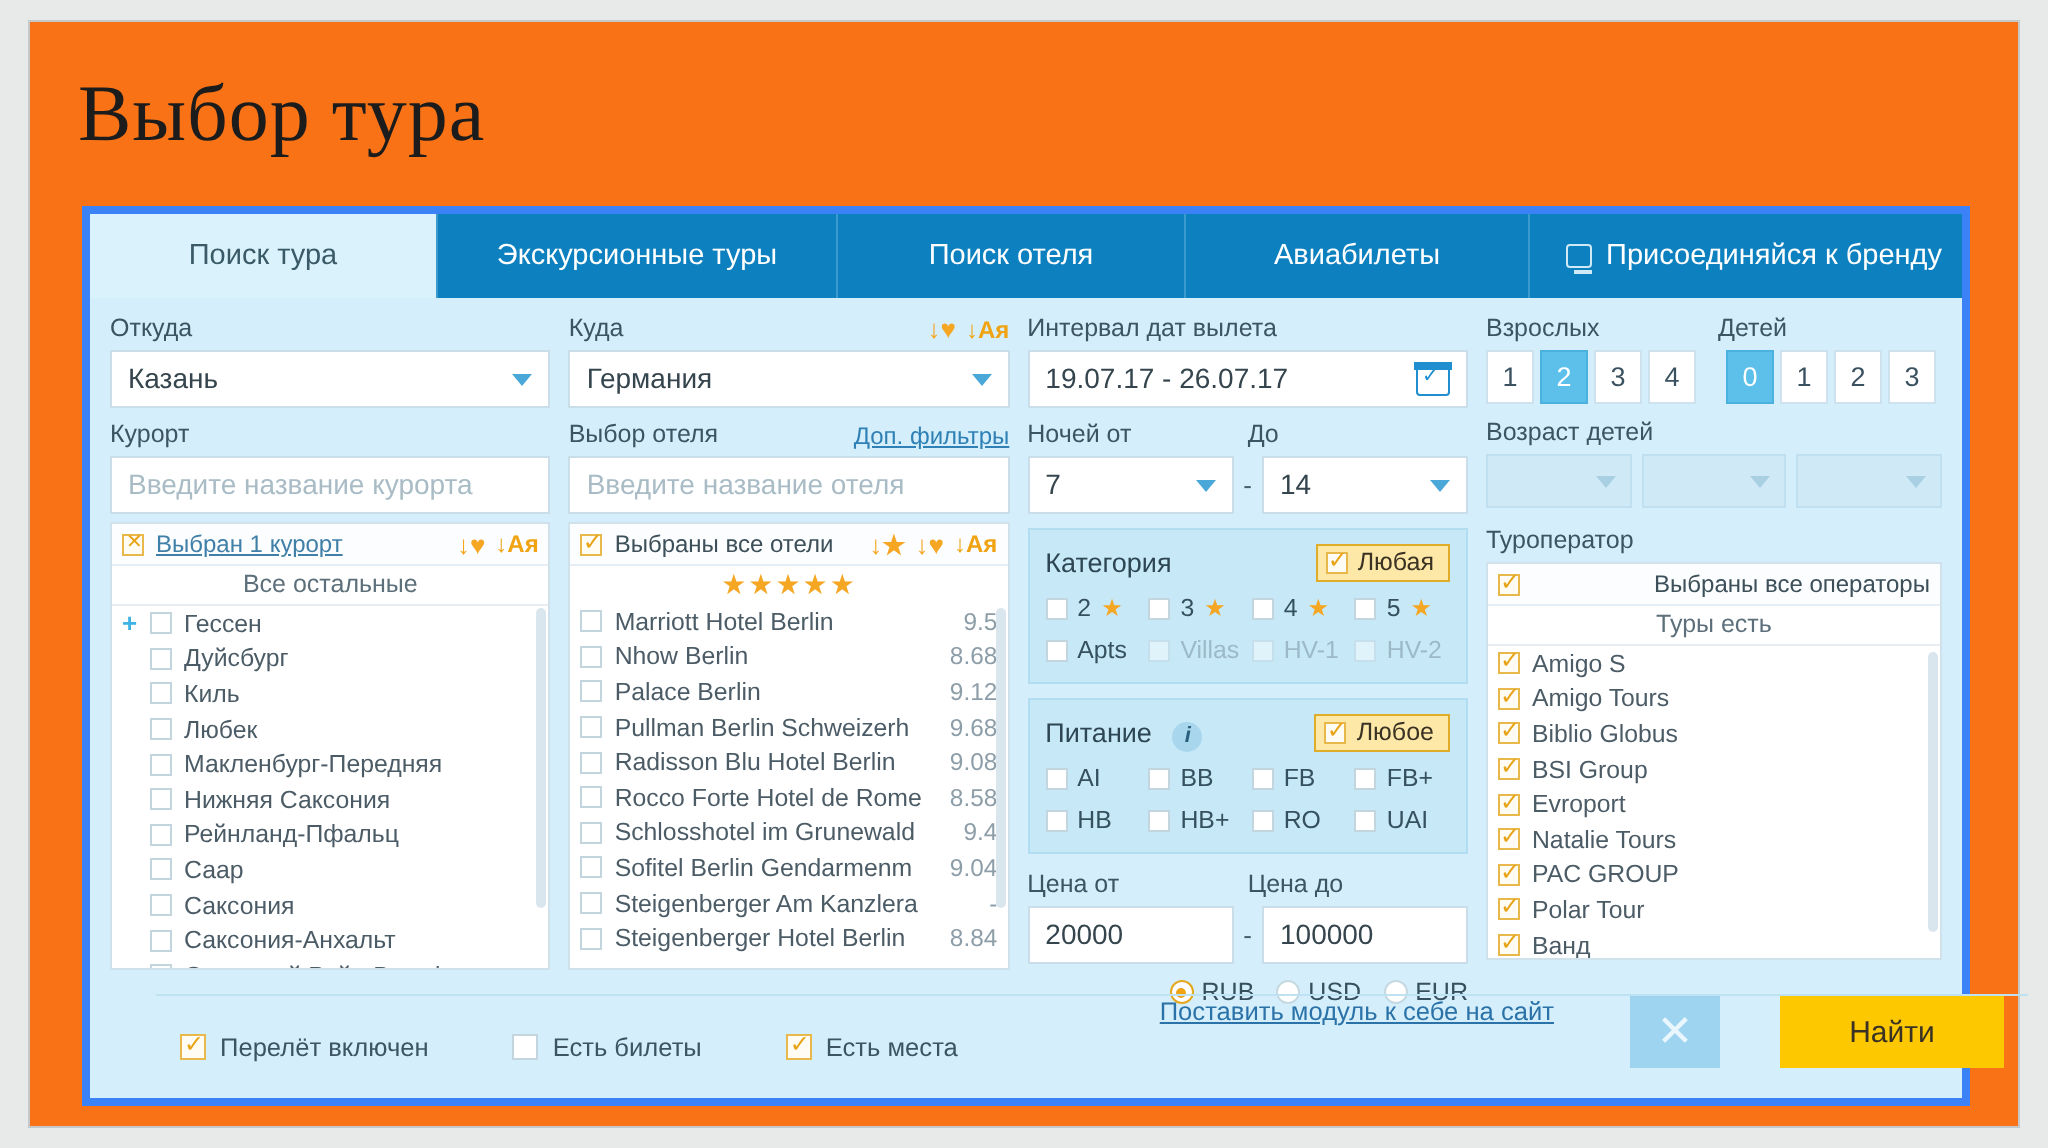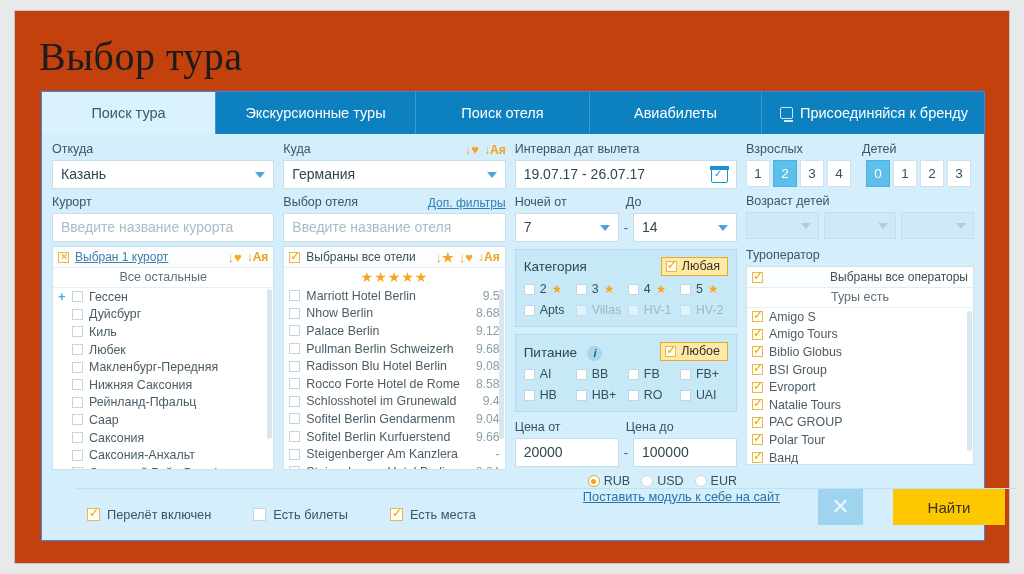--- a/index.html
+++ b/index.html
@@ -5,33 +5,33 @@
   * { box-sizing: border-box; margin: 0; padding: 0; }
   html, body {
     width: 1024px; height: 574px;
     font-family: "Liberation Sans", sans-serif;
     background: #e8eaea;
     overflow: hidden;
   }
   .frame {
     position: absolute; left: 14px; top: 10px;
     width: 996px; height: 554px;
-    background: #c2410c;
+    background: #f97316;
     border: 1px solid #c6c9c9;
   }
   .page-title {
     position: absolute; left: 24px; top: 22px;
     font-family: "Liberation Serif", serif;
     font-size: 40px; color: #1c1c1c; letter-spacing: 0.5px;
   }
   .widget {
-    position: absolute; left: 26px; top: 80px;
+    position: absolute; left: 26px; top: 92px;
     width: 944px; height: 450px;
     background: #d4effb;
-    border: 1px solid #3b82f6;
+    border: 4px solid #3b82f6;
   }
   
   .tabbar { display: flex; height: 42px; background: #0d80bf; }
   .tab {
     display: flex; align-items: center; justify-content: center;
     color: #ffffff; font-size: 14.5px; padding: 0 18px;
     border-right: 1px solid #3a9acd; white-space: nowrap;
     flex: 0 0 auto;
   }
   .tab.active { background: #d9f2fb; color: #3a5a68; }
@@ -348,25 +348,20 @@
                 <span class="nm">Schlosshotel im Grunewald</span>
                 <span class="rt">9.4</span>
               </div>
               <div class="row">
                 <span class="cb"></span>
                 <span class="nm">Sofitel Berlin Gendarmenm</span>
                 <span class="rt">9.04</span>
               </div>
               <div class="row">
                 <span class="cb"></span>
-                <span class="nm">Sofitel Berlin Kurfuerstend</span>
-                <span class="rt">9.66</span>
-              </div>
-              <div class="row">
-                <span class="cb"></span>
                 <span class="nm">Steigenberger Am Kanzlera</span>
                 <span class="rt">-</span>
               </div>
               <div class="row">
                 <span class="cb"></span>
                 <span class="nm">Steigenberger Hotel Berlin</span>
                 <span class="rt">8.84</span>
               </div>
             </div>
           <div class="scroll"></div>

